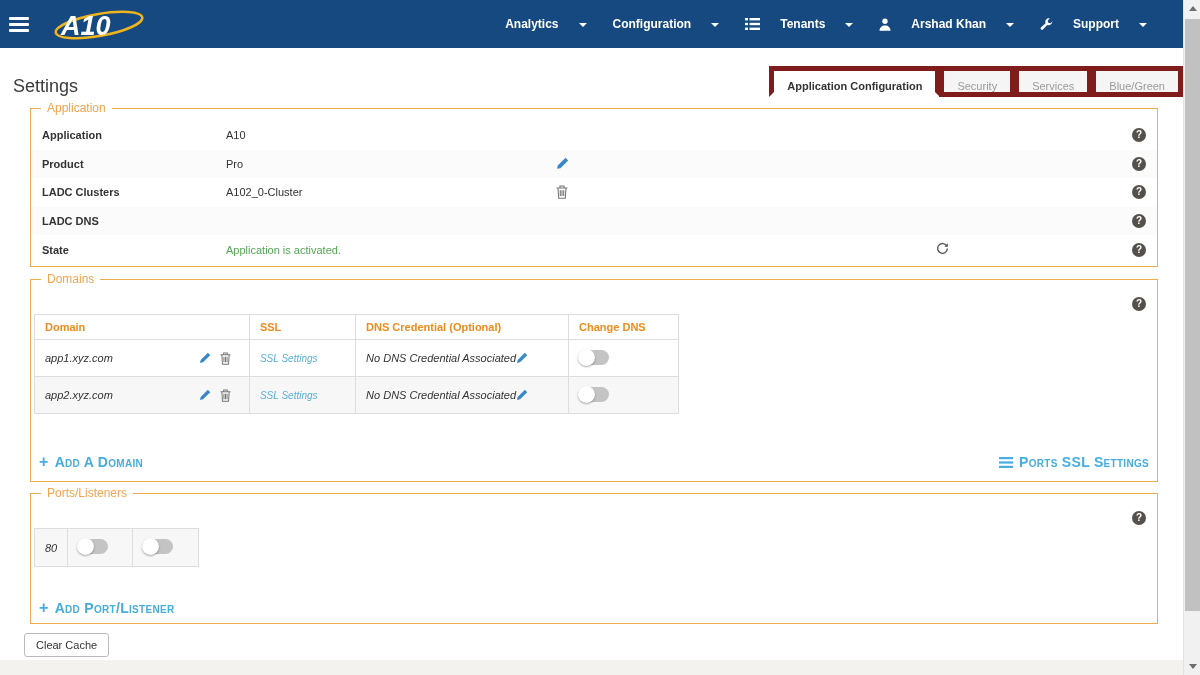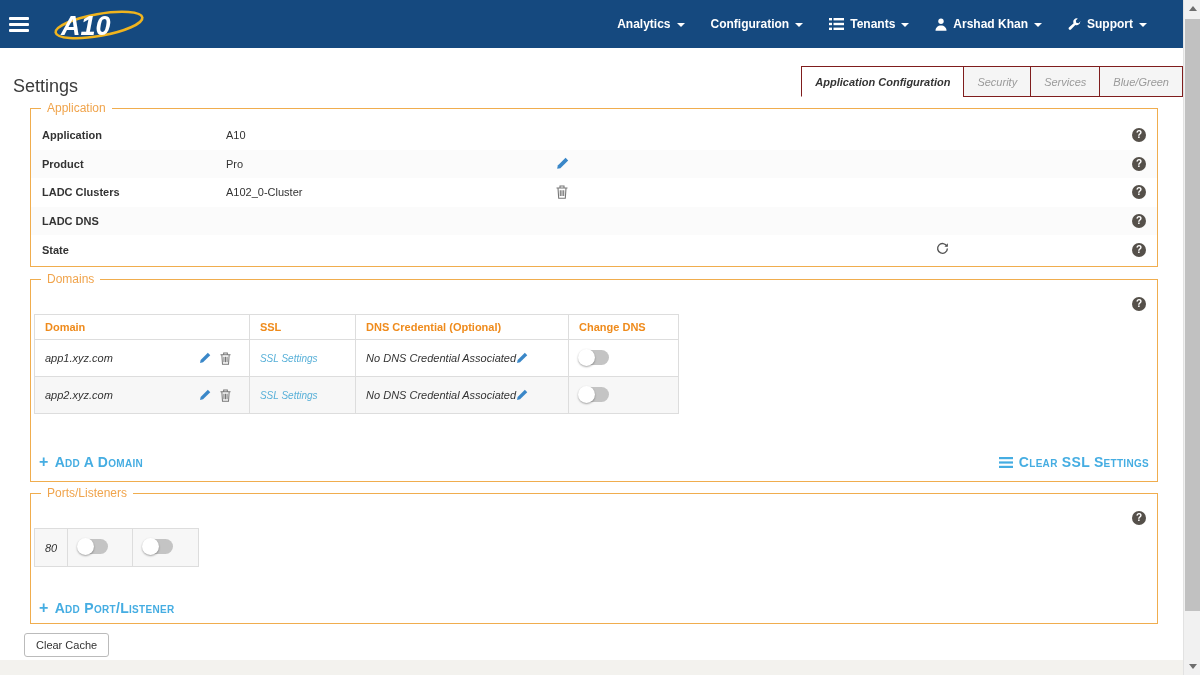--- a/index.html
+++ b/index.html
@@ -9,21 +9,21 @@
 
   
   .navbar { position:absolute; top:0; left:0; width:1183px; height:48px;
     background:#15497F; display:flex; align-items:center; z-index:5; }
   .hamburger { width:20px; height:15px; margin-left:9px; cursor:pointer;
     display:flex; flex-direction:column; justify-content:space-between; }
   .hamburger span { display:block; height:3px; background:#fff; border-radius:1px; }
   .logo { margin-left:18px; height:40px; }
   .nav-right { margin-left:auto; margin-right:36px; display:flex; align-items:center; gap:26px; }
   .nav-item { color:#fff; font-size:12px; font-weight:bold; display:flex;
-    align-items:center; gap:6px; cursor:pointer; white-space:nowrap; }
+    align-items:center; gap:20px; cursor:pointer; white-space:nowrap; }
   .caret { width:0; height:0; border-left:4px solid transparent; border-right:4px solid transparent;
     border-top:4px solid #fff; margin-top:1px; }
 
   
   .scrollbar { position:absolute; right:0; top:0; width:17px; height:675px;
     background:#f1f1f1; z-index:9; border-left:1px solid #e2e2e2; }
   .sb-btn { position:absolute; left:0; width:17px; height:17px; background:#f1f1f1;
     display:flex; align-items:center; justify-content:center; }
   .sb-up { top:0; } .sb-down { bottom:0; }
   .tri-up { width:0; height:0; border-left:4px solid transparent; border-right:4px solid transparent;
@@ -31,21 +31,21 @@
   .tri-down { width:0; height:0; border-left:4px solid transparent; border-right:4px solid transparent;
     border-top:5px solid #6e6e6e; }
   .sb-thumb { position:absolute; left:1px; top:19px; width:15px; height:592px; background:#c1c1c1; }
 
   
   .content { position:absolute; top:48px; left:0; width:1183px; height:612px; background:#fff; }
   .page-title { position:absolute; left:13px; top:28px; font-size:18px; color:#3b3b3b; }
 
   .tabs { position:absolute; right:0; top:18px; display:flex; }
   .tab { height:31px; line-height:30px; padding:0 13px; font-size:11px; color:#9a9a9a;
-    background:#f5f5f5; border:1px solid #7f1d1d; margin-left:-1px; cursor:pointer; white-space:nowrap;font-style:italic; }
+    background:#f5f5f5; border:5px solid #7f1d1d; margin-left:-1px; cursor:pointer; white-space:nowrap; }
   .tab.active { background:#fff; color:#333; font-weight:bold; border-bottom-color:#fff; }
 
   
   .fieldset { position:absolute; left:30px; width:1128px; border:1px solid #F0AD4E; background:#fff; }
   .legend { position:absolute; top:-8px; left:10px; background:#fff; padding:0 6px;
     color:#F0A44C; font-size:12px; }
   .fs-app { top:60px; height:159px; }
   .fs-domains { top:231px; height:203px; }
   .fs-ports { top:445px; height:131px; }
 
@@ -209,20 +209,21 @@
 
         <div class="app-row">
           <div class="app-label">LADC DNS</div>
           <span class="help-icon app-help">
               <span>?</span>
             </span>
         </div>
 
         <div class="app-row">
           <div class="app-label">State</div>
+          <div class="app-value val-green">Application is activated.</div>
           <span class="icon-btn app-refresh">
             <svg width="13" height="13" viewBox="0 0 16 16">
               <path d="M13.4 5.3A6 6 0 1 0 14 8" fill="none" stroke="#555" stroke-width="1.7"></path>
               <path d="M14.6 1.6v4.2h-4.2z" fill="#555"></path>
             </svg>
           </span>
           <span class="help-icon app-help">
               <span>?</span>
             </span>
         </div>
@@ -321,21 +322,21 @@
         <div class="add-link">
           <span class="plus-glyph">+</span>
           <span>Add A Domain</span>
         </div>
         <div class="add-link">
           <svg width="14" height="11" viewBox="0 0 14 11" fill="#45ADE2">
             <rect x="0" y="0" width="14" height="2.2"></rect>
             <rect x="0" y="4.4" width="14" height="2.2"></rect>
             <rect x="0" y="8.8" width="14" height="2.2"></rect>
           </svg>
-          <span>Clear SSL Settings</span>
+          <span>Ports SSL Settings</span>
         </div>
       </div>
     </div>
 
     <div class="fieldset fs-ports">
       <span class="legend">Ports/Listeners</span>
       <span class="help-icon help-corner">
           <span>?</span>
         </span>
 

